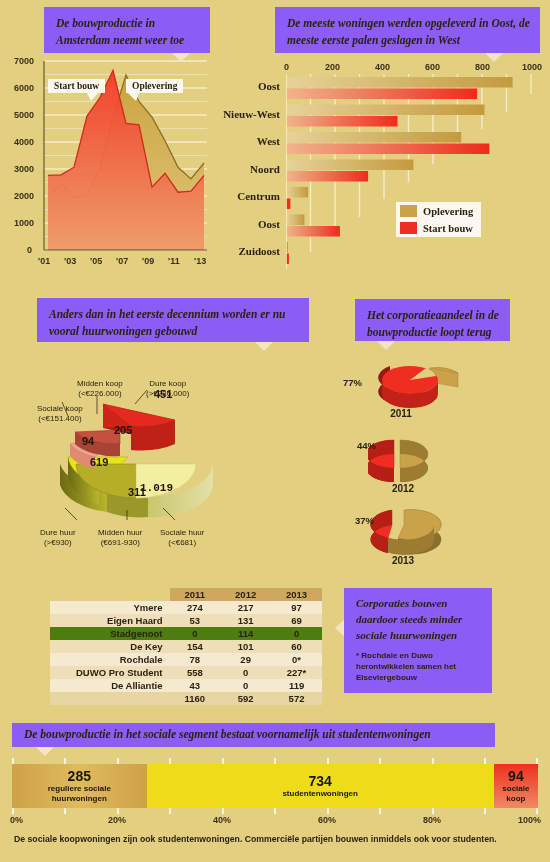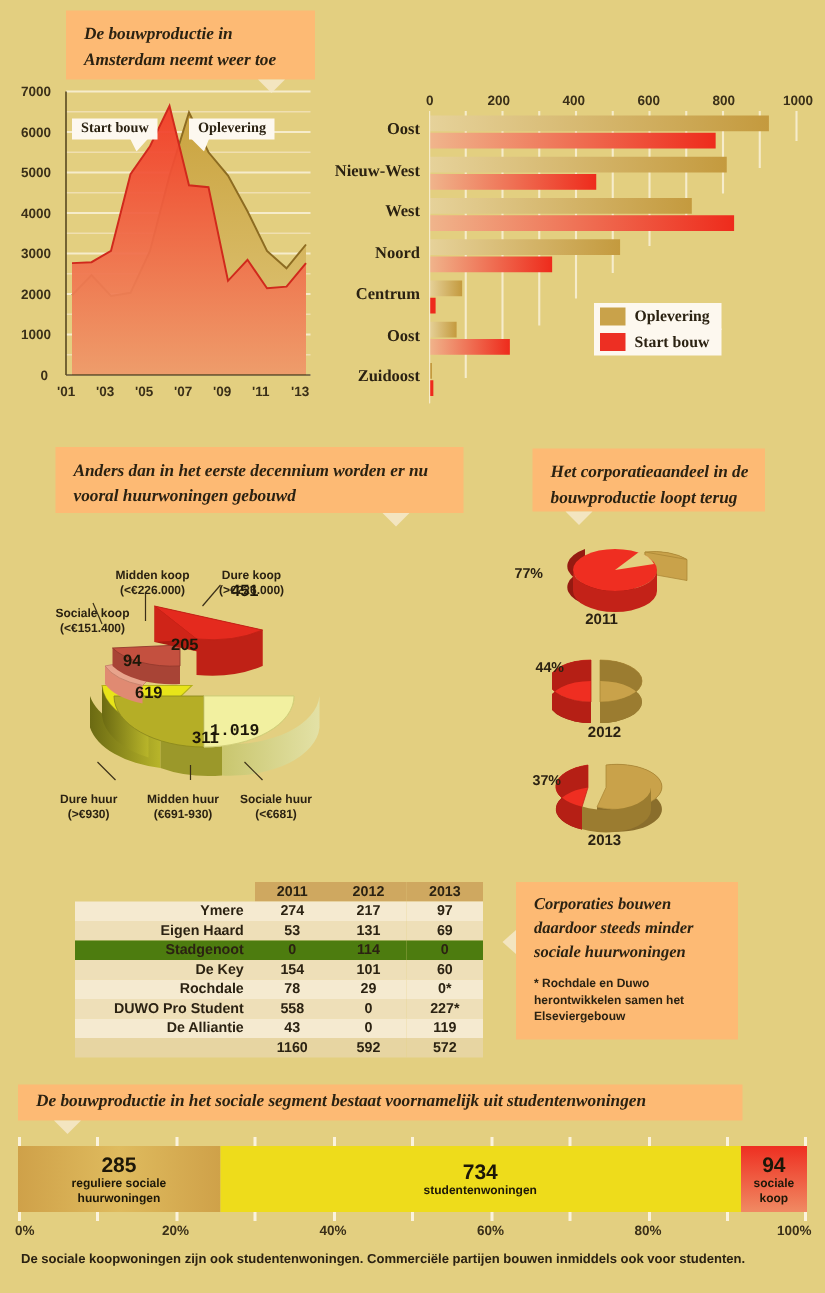--- a/index.html
+++ b/index.html
@@ -11,21 +11,21 @@
     position: relative;
     width: 550px;
     height: 862px;
     background: #e3cf80;
     overflow: hidden;
     font-family: "Liberation Serif", serif;
     color: #2b2212;
   }
   .callout {
     position: absolute;
-    background: #fdba74;
+    background: #8b5cf6;
     font-style: italic;
     font-weight: bold;
     font-size: 11.5px;
     line-height: 1.45;
     padding: 8px 10px 4px 12px;
     box-sizing: border-box;
     color: #2b2212;
   }
   .callout .tail-down {
     position: absolute;
@@ -78,21 +78,21 @@
     align-items: center;
     gap: 6px;
     font-family: "Liberation Serif", serif;
     font-size: 10.5px;
     font-weight: bold;
   }
   .legend-swatch { width: 17px; height: 12px; display: inline-block; }
   .pie-label {
     position: absolute;
     font-family: "Liberation Sans", sans-serif;
-    font-weight: bold;
+    font-weight: normal;
     font-size: 8px;
     line-height: 1.25;
     text-align: center;
     color: #2b2212;
     white-space: nowrap;
   }
   .pie-value {
     position: absolute;
     font-family: "Liberation Sans", sans-serif;
     font-weight: bold;
@@ -226,20 +226,24 @@
   <div class="chart-badge" style="left:48px; top:79px;">Start bouw</div>
   <svg style="position:absolute; left:86px; top:91px;" width="14" height="10">
     <polygon points="0,0 14,0 5,10" fill="#fdf8ef"></polygon>
     </svg>
 
   <div class="chart-badge" style="left:126px; top:79px;">Oplevering</div>
   <svg style="position:absolute; left:126px; top:91px;" width="14" height="10">
     <polygon points="0,0 14,0 10,10" fill="#fdf8ef"></polygon>
     </svg>
 
+  <div class="callout" style="left:275px; top:7px; width:265px; height:46px;">
+    <span>De meeste woningen werden opgeleverd in Oost, de meeste eerste palen geslagen in West</span>
+    <span class="tail-down" style="left:210px;"></span>
+  </div>
 
   <div class="tick-label" style="left:284px; top:62px;">0</div>
   <div class="tick-label" style="left:325px; top:62px;">200</div>
   <div class="tick-label" style="left:375px; top:62px;">400</div>
   <div class="tick-label" style="left:425px; top:62px;">600</div>
   <div class="tick-label" style="left:475px; top:62px;">800</div>
   <div class="tick-label" style="left:522px; top:62px;">1000</div>
 
   <svg style="position:absolute; left:286px; top:74px;" width="260" height="195" viewBox="0 0 260 195">
     <defs>

